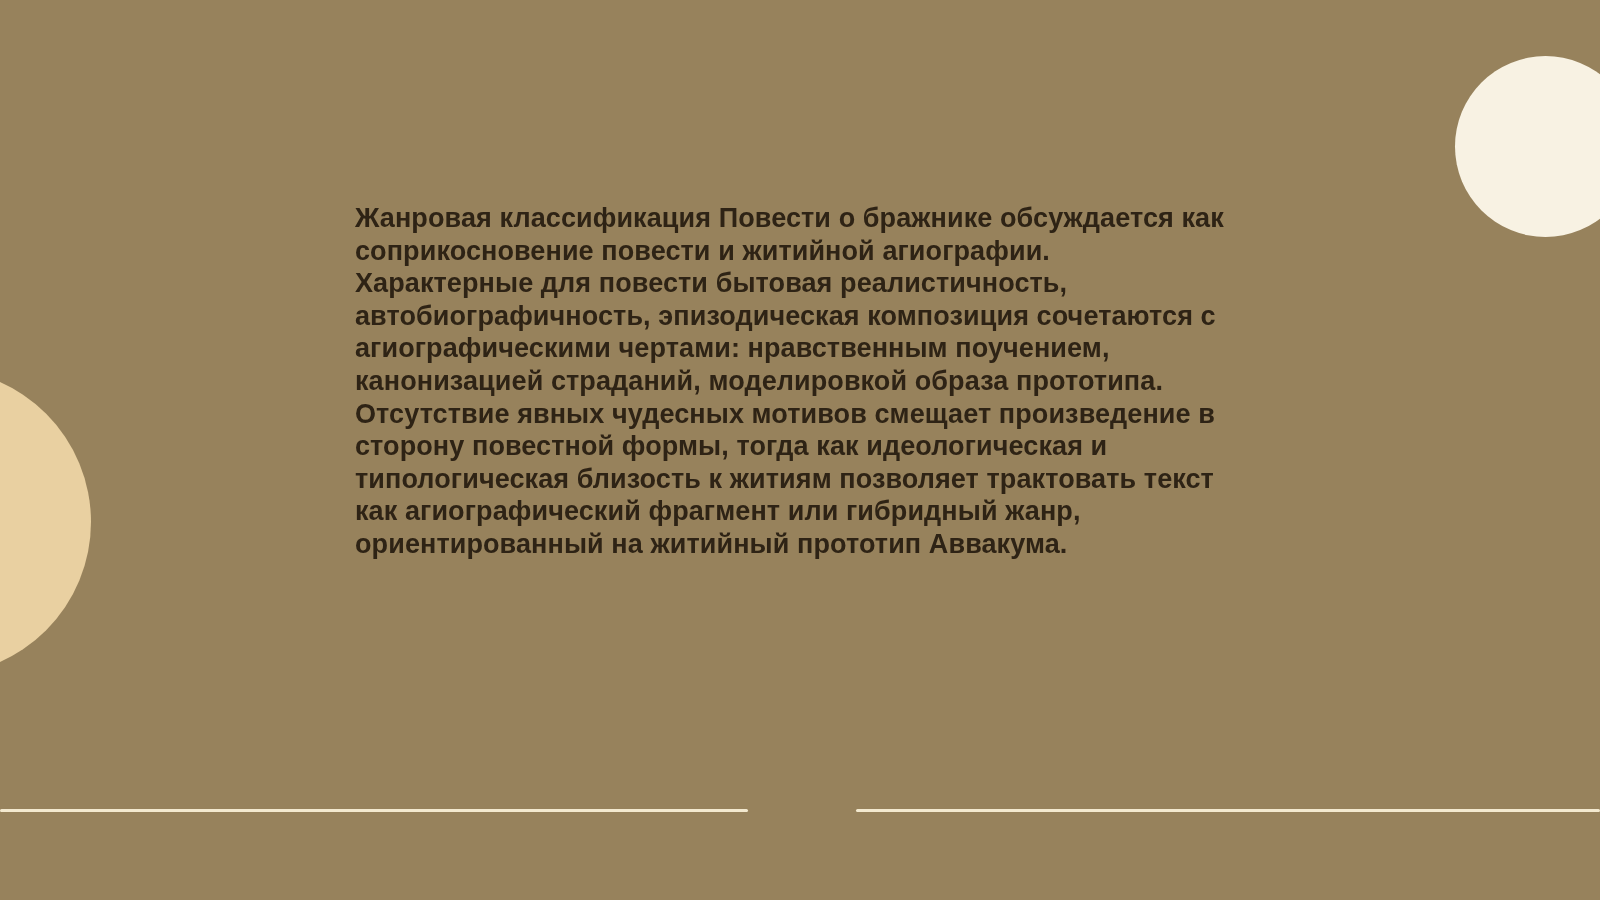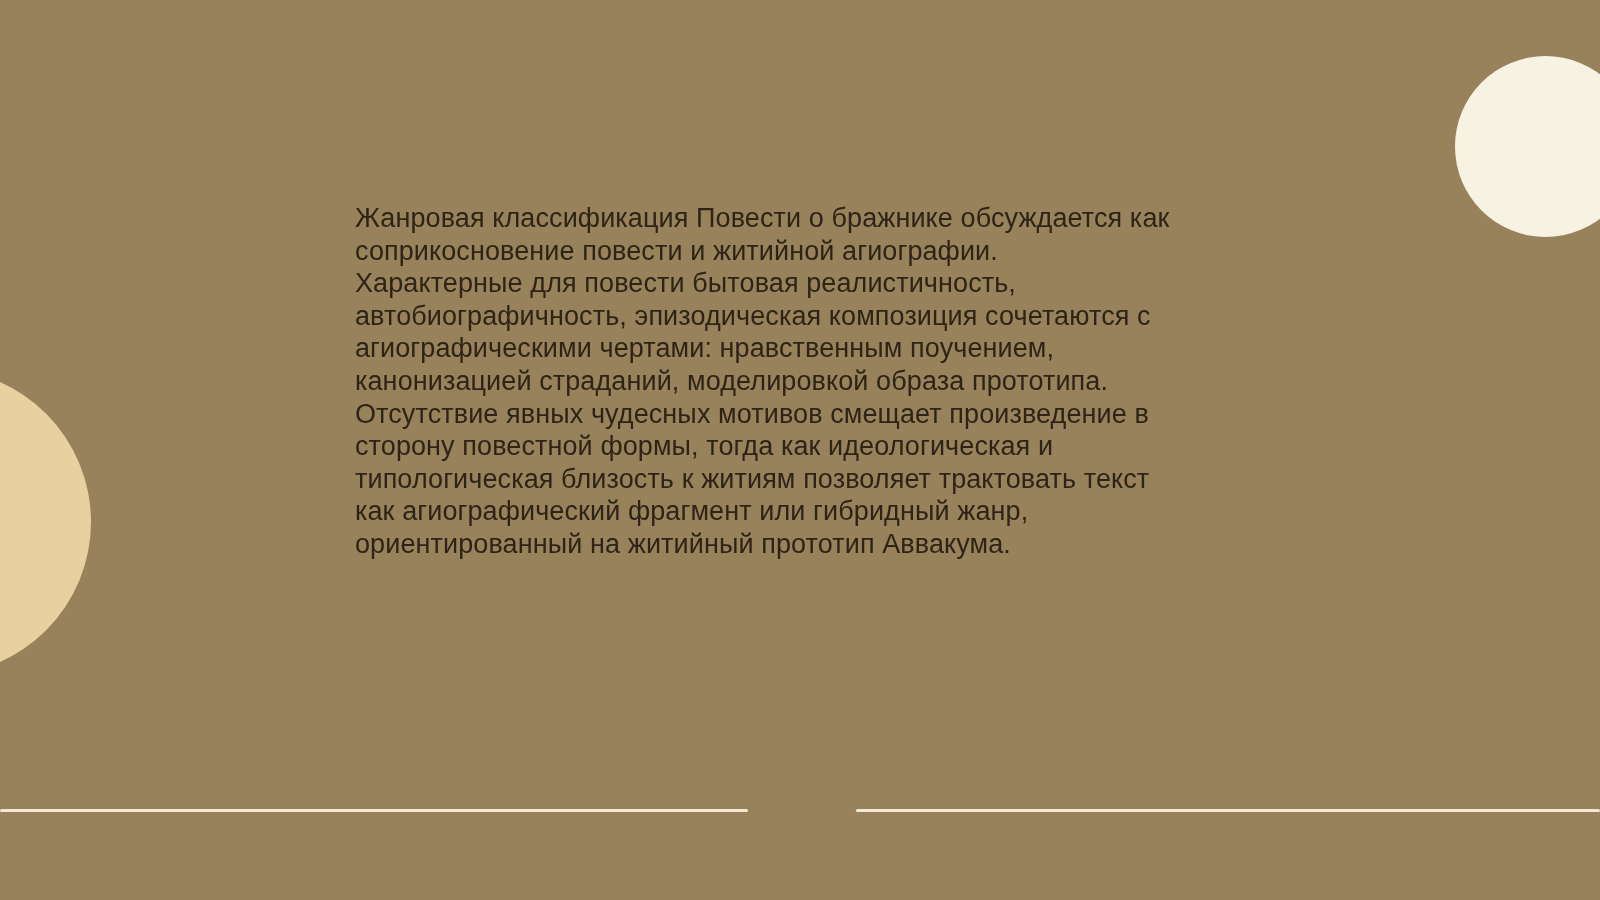--- a/index.html
+++ b/index.html
@@ -34,21 +34,21 @@
     width: 306px;
     height: 306px;
   }
   .body-text {
     position: absolute;
     left: 355px;
     top: 202px;
     width: 900px;
     font-size: 27px;
     line-height: 32.6px;
-    font-weight: 400;
+    font-weight: 700;
     letter-spacing: 0.1px;
     white-space: pre-line;
   }
   .divider {
     position: absolute;
     top: 809px;
     height: 3px;
     border-radius: 2px;
   }
   .divider-left {

